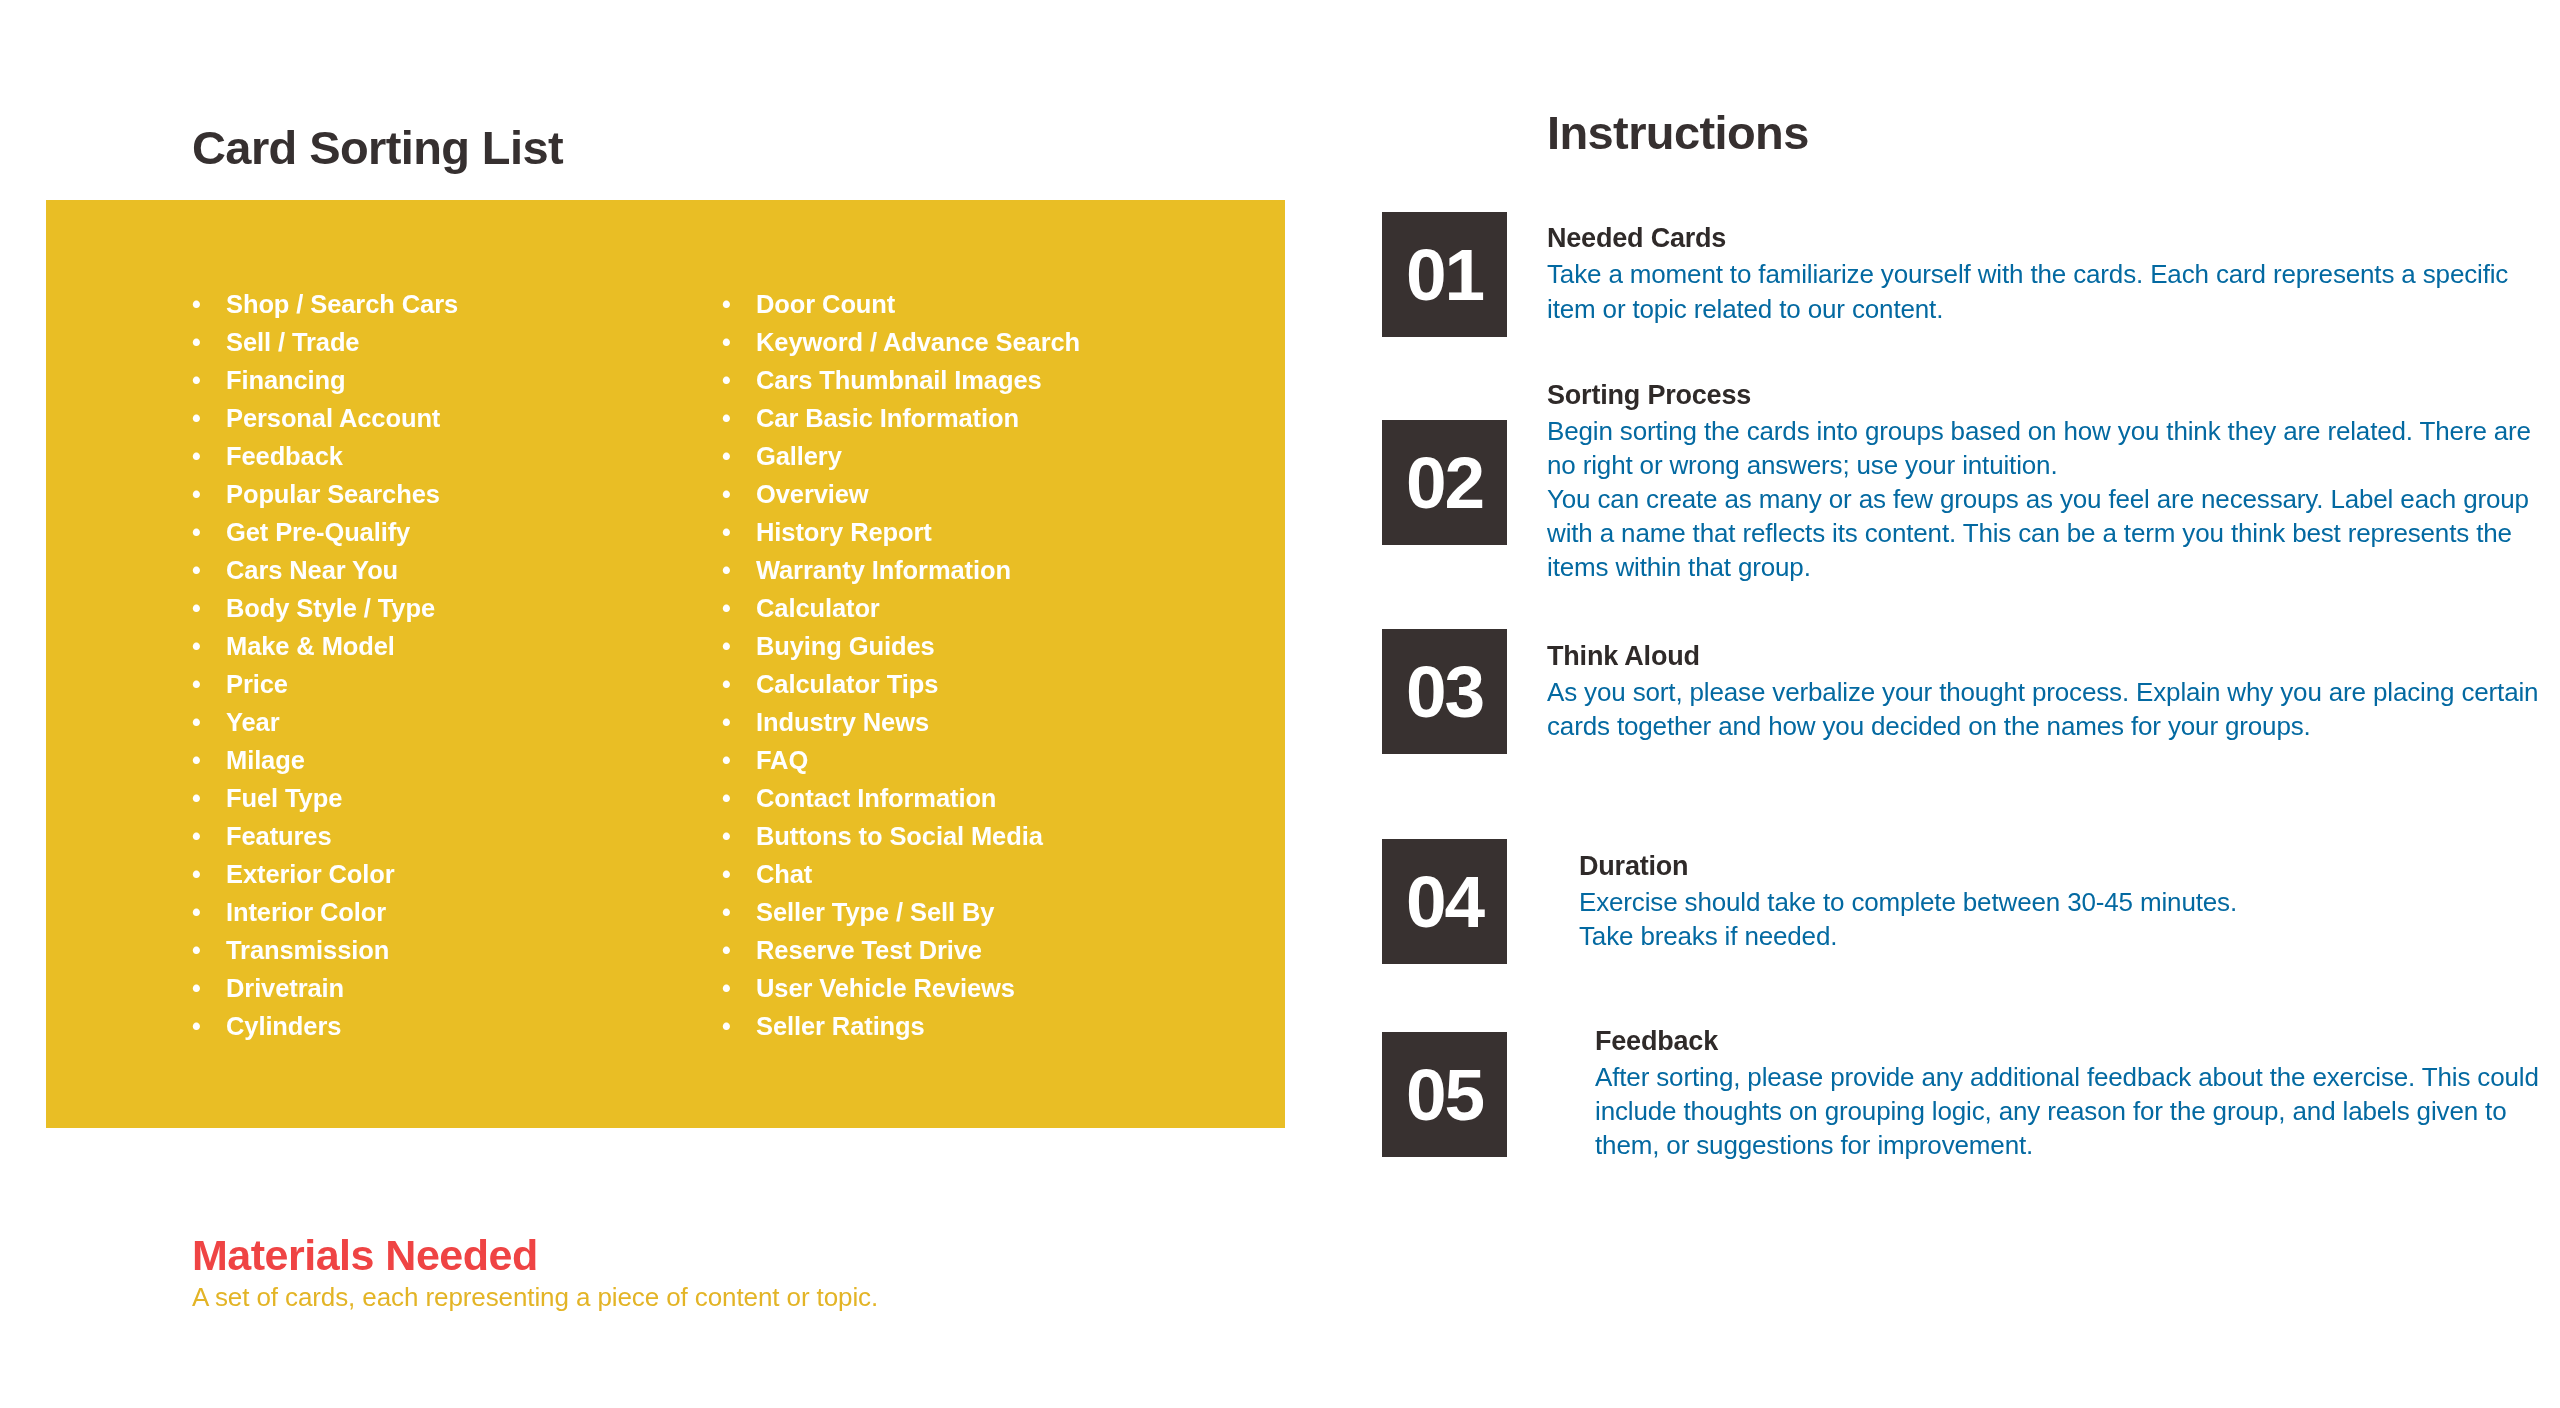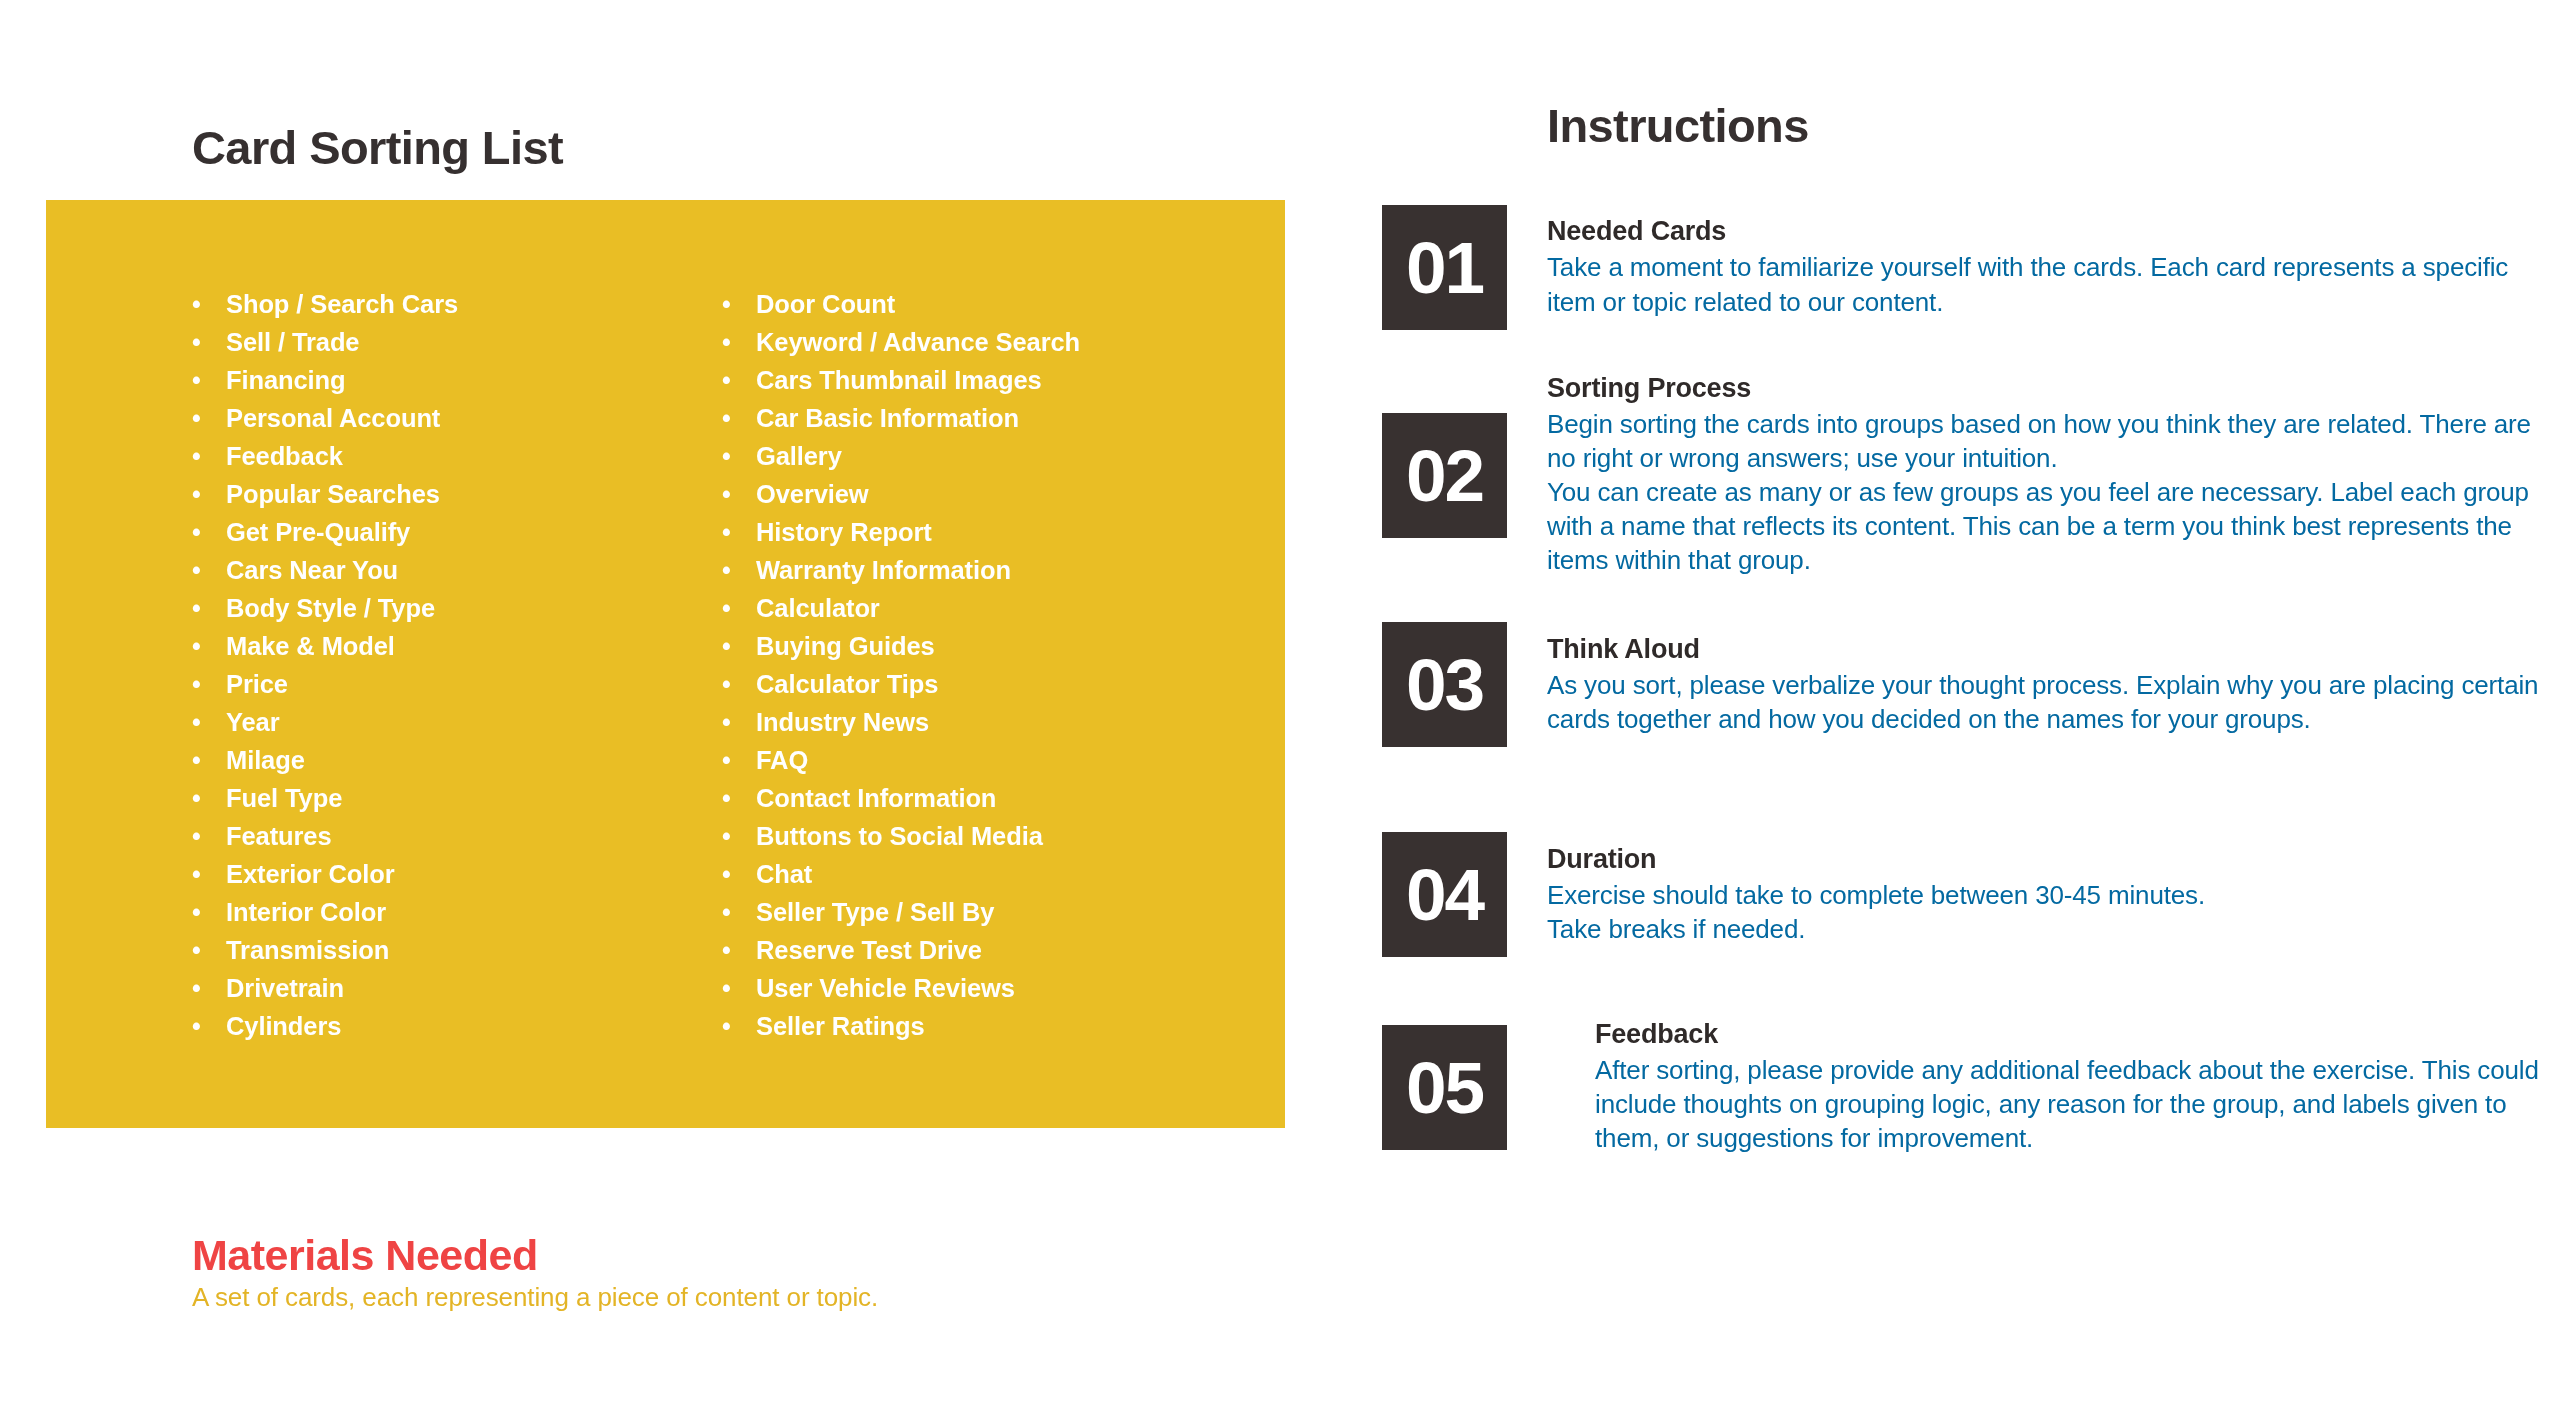--- a/index.html
+++ b/index.html
@@ -105,21 +105,21 @@
     margin-top: 4px;
     font-size: 26px;
     color: #E3B426;
     letter-spacing: -0.1px;
   }
 
   
   .right-col {
     position: absolute;
     left: 1340px;
-    top: 0;
+    top: 7px;
     width: 1220px;
     height: 1185px;
   }
 
   .instructions-title {
     position: absolute;
     left: 207px;
     top: 98px;
     font-size: 47px;
     font-weight: bold;
@@ -175,21 +175,21 @@
     color: #0369a1;
     line-height: 1.31;
     letter-spacing: -0.15px;
     white-space: pre-line;
   }
 
   
   .step-01 { margin-top: 0px; justify-content: flex-end; }
   .step-02 { margin-top: 43px; }
   .step-03 { margin-top: 45px; }
-  .step-04 { margin-top: 85px; }
+  .step-04 { margin-top: 85px; gap: 32px; }
   .step-05 { margin-top: 62px; gap: 48px; }
 </style>
 </head>
 <body>
 
 <div class="page">
 
   <div class="left-col">
 
     <div class="card-sorting-title">Card Sorting List</div>

